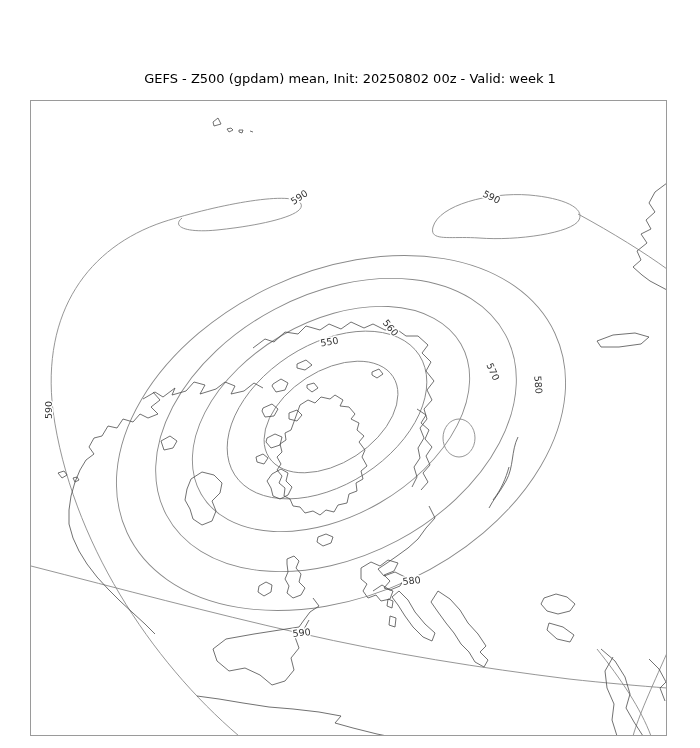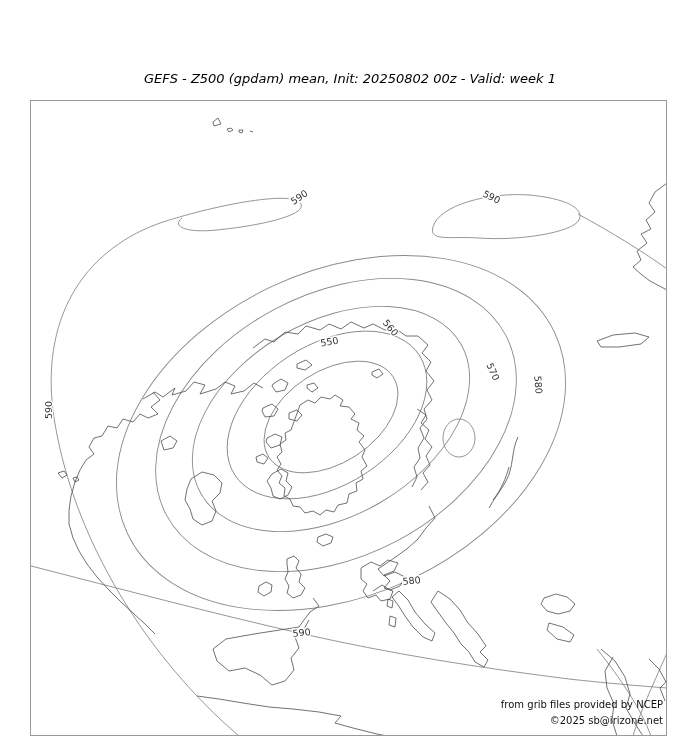--- a/index.html
+++ b/index.html
@@ -3,21 +3,21 @@
 <meta charset="utf-8">
 <style>
   html,body{margin:0;padding:0;}
   body{
     width:700px;height:748px;position:relative;background:#ffffff;
     font-family:"DejaVu Sans","Liberation Sans",sans-serif;color:#000;
     overflow:hidden;
   }
   .chart-title{
     position:absolute;left:0;top:71px;width:700px;text-align:center;
-    font-size:13px;color:#000;font-style:italic;
+    font-size:13px;color:#000;
   }
   .map-frame{
     position:absolute;left:30px;top:100px;width:635px;height:634px;
     border:1px solid #9a9a9a;background:#fff;
   }
   .map-frame svg{position:absolute;left:0;top:0;}
   .credits{
     position:absolute;right:3px;bottom:6px;text-align:right;
     font-size:10px;color:#111;line-height:16px;
   }
@@ -130,17 +130,13 @@
       <text class="ctl" x="51" y="409" transform="rotate(-90 51 409)">590</text>
       <text class="ctl" x="329" y="344" transform="rotate(-10 329 344)">550</text>
       <text class="ctl" x="387" y="329" transform="rotate(50 387 329)">560</text>
       <text class="ctl" x="489" y="372" transform="rotate(66 489 372)">570</text>
       <text class="ctl" x="534" y="384" transform="rotate(86 534 384)">580</text>
       <text class="ctl" x="411" y="583" transform="rotate(-7 411 583)">580</text>
       <text class="ctl" x="301" y="635" transform="rotate(-7 301 635)">590</text>
     </g>
   </svg>
 
-  <div class="credits">
-    <div>from grib files provided by NCEP</div>
-    <div>©2025 sb@irizone.net</div>
-  </div>
 </div>
 
 </body></html>

